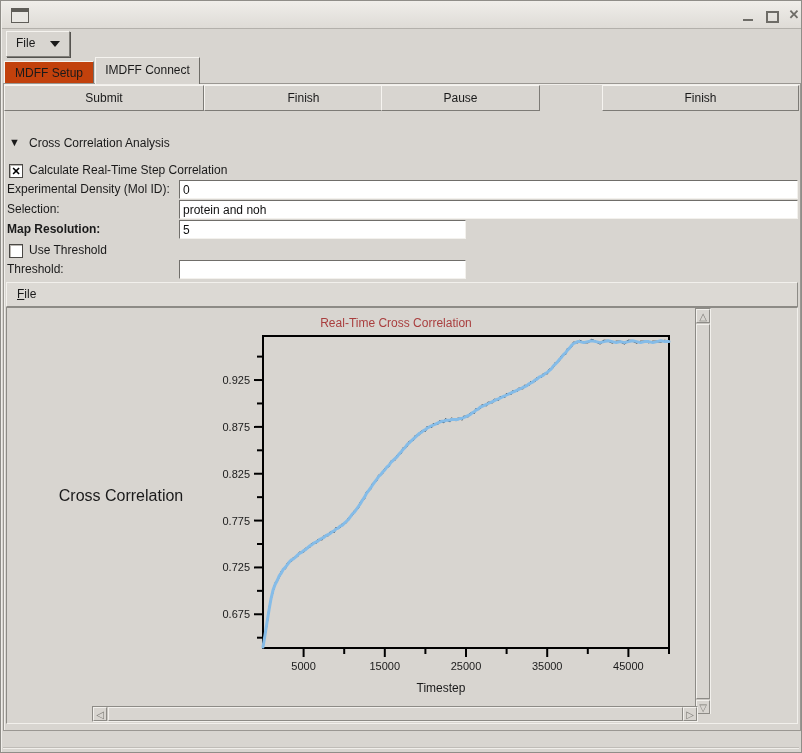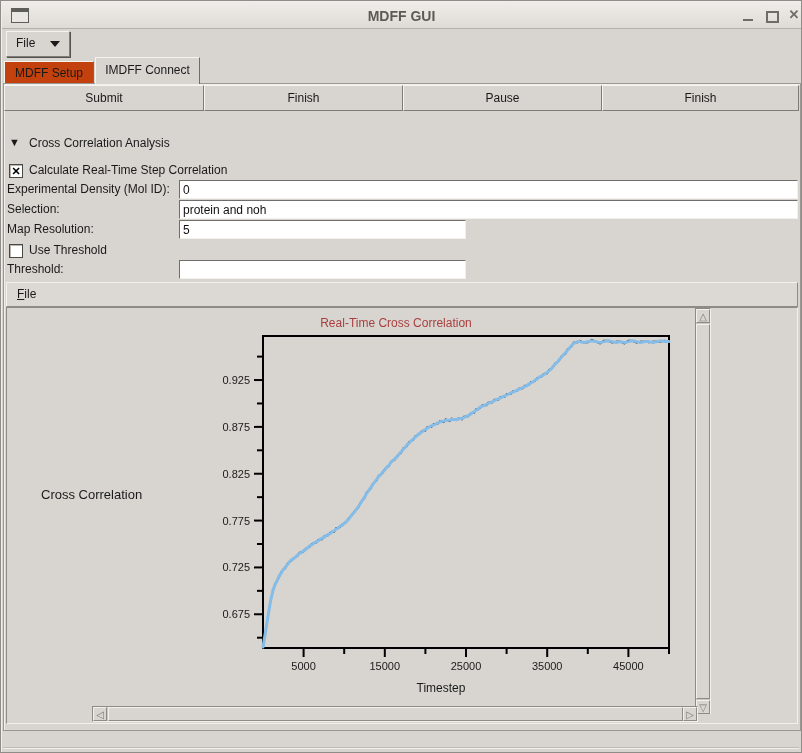--- a/index.html
+++ b/index.html
@@ -50,21 +50,21 @@
   .plotmenubar{left:5px;top:281px;width:792px;height:25px;background:#dcd9d4;box-sizing:border-box;
                border-top:1px solid #f2f0ec;border-left:1px solid #f2f0ec;
                border-right:1px solid #8d8b86;border-bottom:1px solid #8d8b86;}
   .plotmenubar .t{position:absolute;left:10px;top:4px;font-size:12px;}
   .plotmenubar .t u{text-decoration:underline;}
   
   .plotframe{left:5px;top:306px;width:792px;height:417px;background:#d8d5d0;box-sizing:border-box;
              border-top:1px solid #8d8b86;border-left:1px solid #8d8b86;
              border-bottom:1px solid #f2f0ec;border-right:1px solid #f2f0ec;}
   .charttitle{top:315px;left:205px;width:380px;text-align:center;font-size:12px;color:#a93e3e;}
-  .ylab{top:486px;left:40px;width:160px;text-align:left;font-size:13px;}
+  .ylab{top:486px;left:40px;width:160px;text-align:center;font-size:16px;}
   .xlab{top:680px;left:340px;width:200px;text-align:center;font-size:12px;}
   svg text{font-family:"Liberation Sans",sans-serif;}
   
   .sbtrough{background:#c9c6c1;box-sizing:border-box;
             border-top:1px solid #8d8b86;border-left:1px solid #8d8b86;
             border-bottom:1px solid #f2f0ec;border-right:1px solid #f2f0ec;}
   .sbbtn{position:absolute;width:14px;height:14px;background:#d8d5d0;box-sizing:border-box;
          border-top:1px solid #f2f0ec;border-left:1px solid #f2f0ec;
          border-right:1px solid #8d8b86;border-bottom:1px solid #8d8b86;
          text-align:center;font-size:10px;line-height:13px;color:#7d7b76;}
@@ -73,60 +73,59 @@
            border-right:1px solid #8d8b86;border-bottom:1px solid #8d8b86;}
   .groove{left:2px;top:746px;width:796px;height:0;border-top:1px solid #bfbcb7;border-bottom:1px solid #f0eeea;}
 </style>
 </head>
 <body>
 
 <div id="win">
 
   <div class="abs titlebar">
     <div class="abs winicon"></div>
-    <div class="abs apptitle">MDFF GUI</div>
     <div class="abs minbar"></div>
     <div class="abs maxbox"></div>
     <div class="abs ctrl" style="left:784px;">✕</div>
   </div>
 
   <div class="abs menubtn">
     <span class="t">File</span>
     <span class="tri-down"></span>
   </div>
 
   <div class="abs tab inactive">MDFF Setup</div>
   <div class="abs tab active">IMDFF Connect</div>
 
   <div class="abs mainframe"></div>
 
   <div class="abs btn" style="left:3px;width:200px;">Submit</div>
   <div class="abs btn" style="left:203px;width:199px;">Finish</div>
-  <div class="abs btn" style="left:402px;width:199px;">Pause</div>
+  <div class="abs btn" style="left:380px;width:159px;">Pause</div>
   <div class="abs btn" style="left:601px;width:197px;">Finish</div>
 
   <div class="abs lbl" style="left:6px;top:114px;">IMD Status: Step 50200</div>
 
   <div class="abs" style="left:8px;top:135px;font-size:11px;z-index:4;">▼</div>
   <div class="abs lbl" style="left:28px;top:135px;z-index:4;">Cross Correlation Analysis</div>
 
   <div class="abs sectframe"></div>
 
   <div class="abs chk" style="left:8px;top:163px;z-index:4;">
     <span>✕</span>
   </div>
   <div class="abs lbl" style="left:28px;top:162px;z-index:4;">Calculate Real-Time Step Correlation</div>
 
   <div class="abs lbl" style="left:6px;top:181px;z-index:4;">Experimental Density (Mol ID):</div>
   <input class="abs entry" style="left: 178px; top: 179px; width: 619px; z-index: 4;" value="0">
 
   <div class="abs lbl" style="left:6px;top:201px;z-index:4;">Selection:</div>
   <input class="abs entry" style="left: 178px; top: 199px; width: 619px; z-index: 4;" value="protein and noh">
 
-  <div class="abs lbl" style="left:6px;top:221px;z-index:4;">Map Resolution:</div>
+  <div class="abs lbl" style="left:6px;top:221px;z-index:4;font-weight:bold;">Map Resolution:</div>
   <input class="abs entry" style="left: 178px; top: 219px; width: 287px; z-index: 4;" value="5">
 
   <div class="abs chk" style="left:8px;top:243px;z-index:4;">
     <span></span>
   </div>
   <div class="abs lbl" style="left:28px;top:242px;z-index:4;">Use Threshold</div>
 
   <div class="abs lbl" style="left:6px;top:261px;z-index:4;">Threshold:</div>
   <input class="abs entry" style="left: 178px; top: 259px; width: 287px; z-index: 4;" value="">
 

